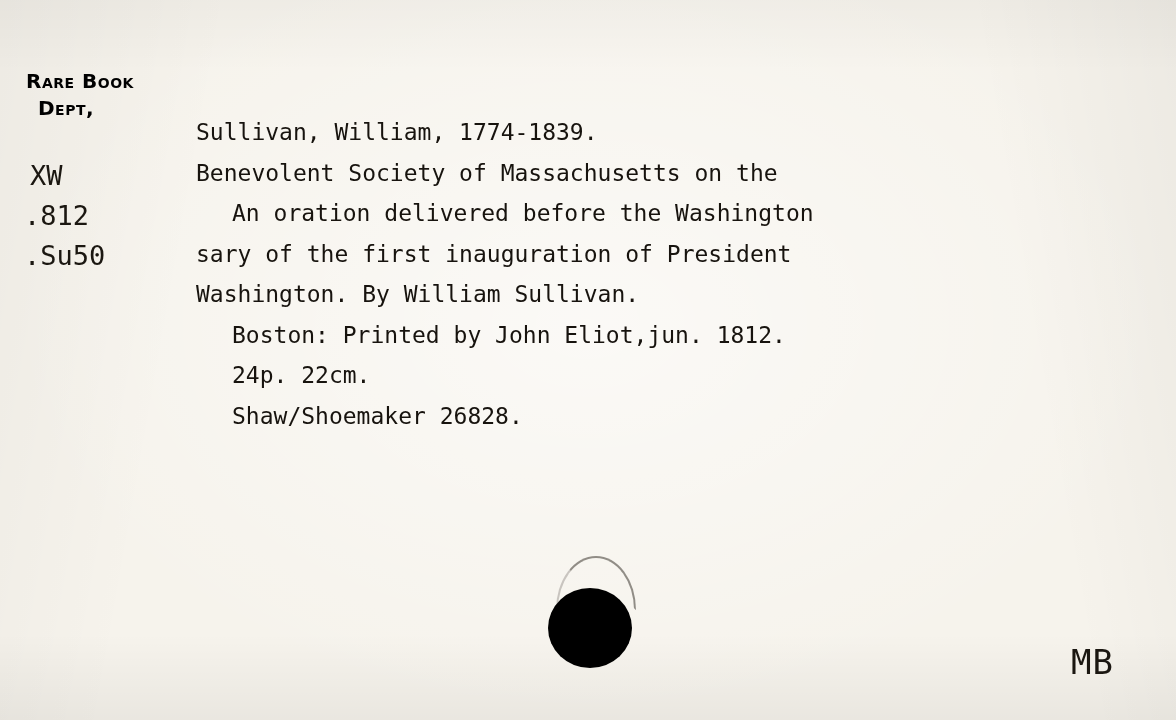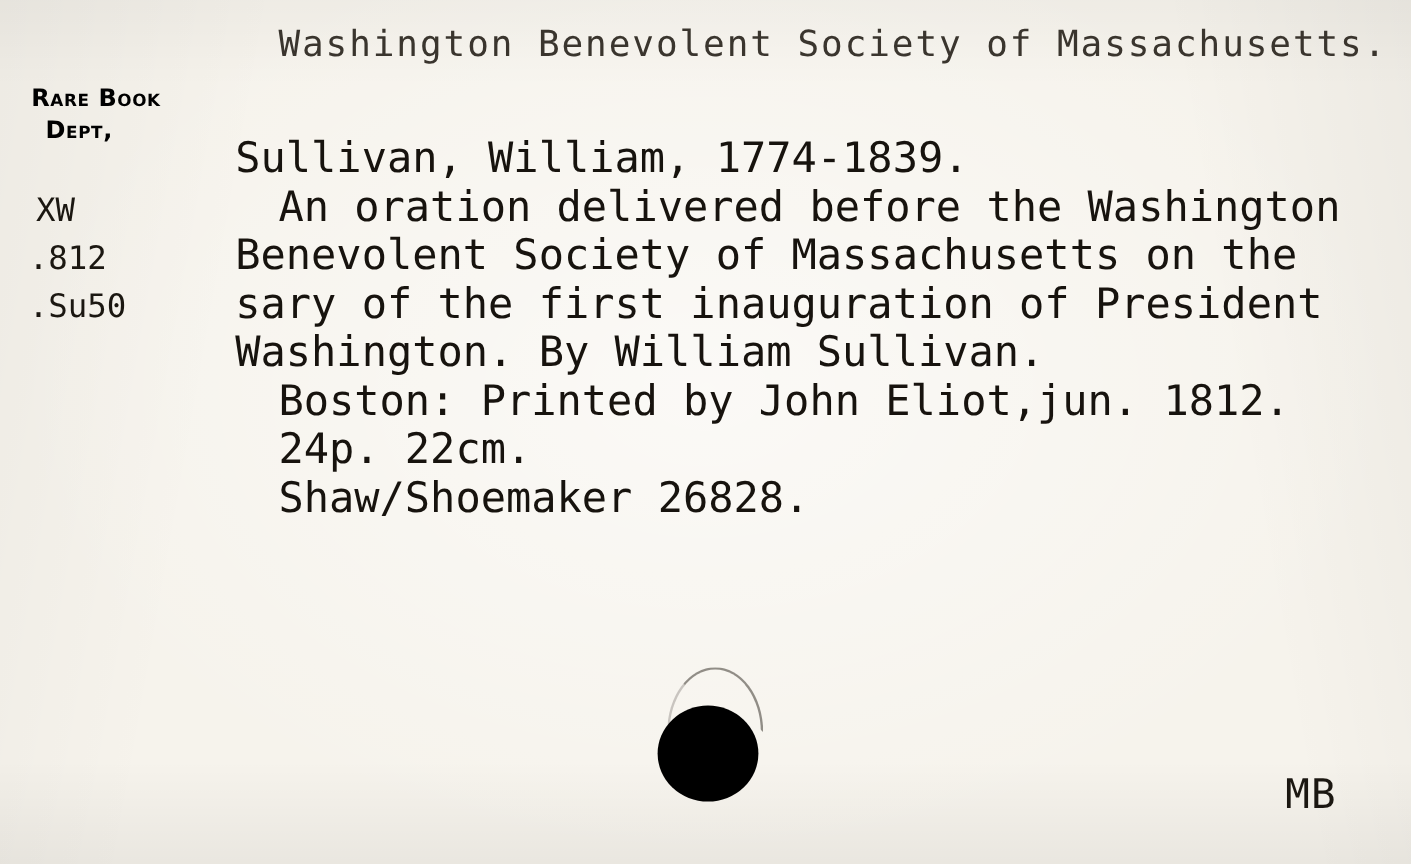--- a/index.html
+++ b/index.html
@@ -63,21 +63,21 @@
     color: #1b1711;
   }
   .callnumber div { white-space: nowrap; }
   .cn-1 { margin-left: 6px; }
 
   .body {
     position: absolute;
     left: 196px;
     top: 112px;
     width: 960px;
-    font-size: 35px;
+    font-size: 23px;
     line-height: 40.5px;
     color: #17130e;
   }
   .body .ln { white-space: nowrap; }
   .indent { padding-left: 36px; }
 
   .punch-hole {
     position: absolute;
     left: 548px;
     top: 588px;
@@ -107,37 +107,36 @@
     color: #1b1711;
   }
 </style>
 </head>
 <body>
 
 <div id="card">
 
   <div id="paper-texture"></div>
 
-  <div class="heading">Washington Benevolent Society of Massachusetts.</div>
 
   <div class="stamp">
     <span class="line1">Rare Book</span>
     <span class="line2">Dept,</span>
   </div>
 
   <div class="callnumber">
     <div class="cn-1">XW</div>
     <div>.812</div>
     <div>.Su50</div>
   </div>
 
   <div class="body">
     <div class="ln">Sullivan, William, 1774-1839.</div>
+    <div class="ln">Benevolent Society of Massachusetts on the</div>
     <div class="ln indent">An oration delivered before the Washington</div>
-    <div class="ln">Benevolent Society of Massachusetts on the</div>
     <div class="ln">sary of the first inauguration of President</div>
     <div class="ln">Washington. By William Sullivan.</div>
     <div class="ln indent">Boston: Printed by John Eliot,jun. 1812.</div>
     <div class="ln indent">24p.  22cm.</div>
     <div class="ln indent">Shaw/Shoemaker 26828.</div>
   </div>
 
   <div class="punch-arc"></div>
   <div class="punch-hole"></div>
 

